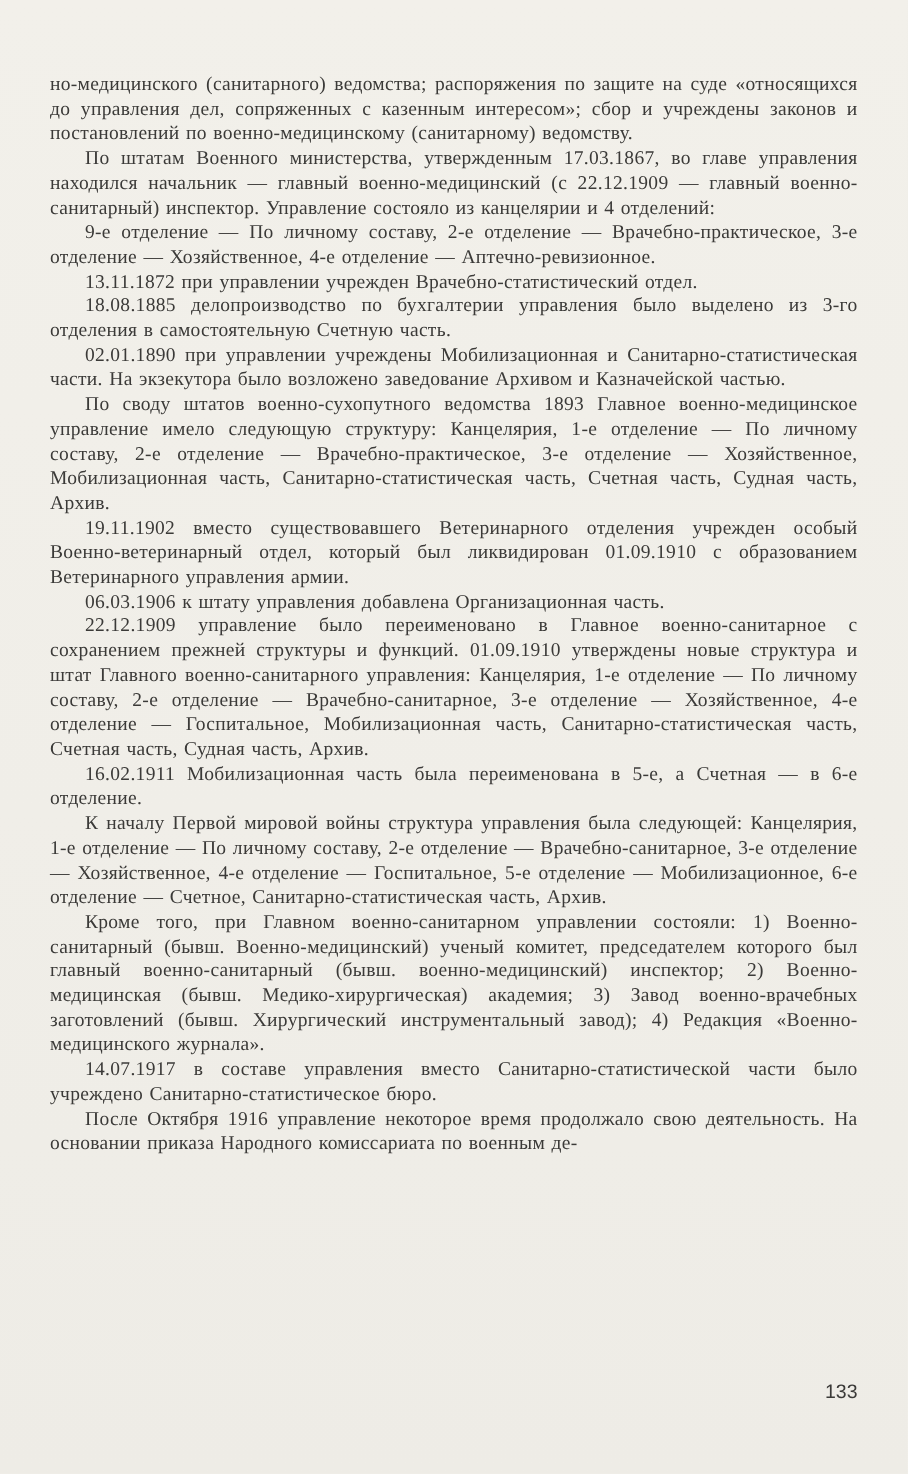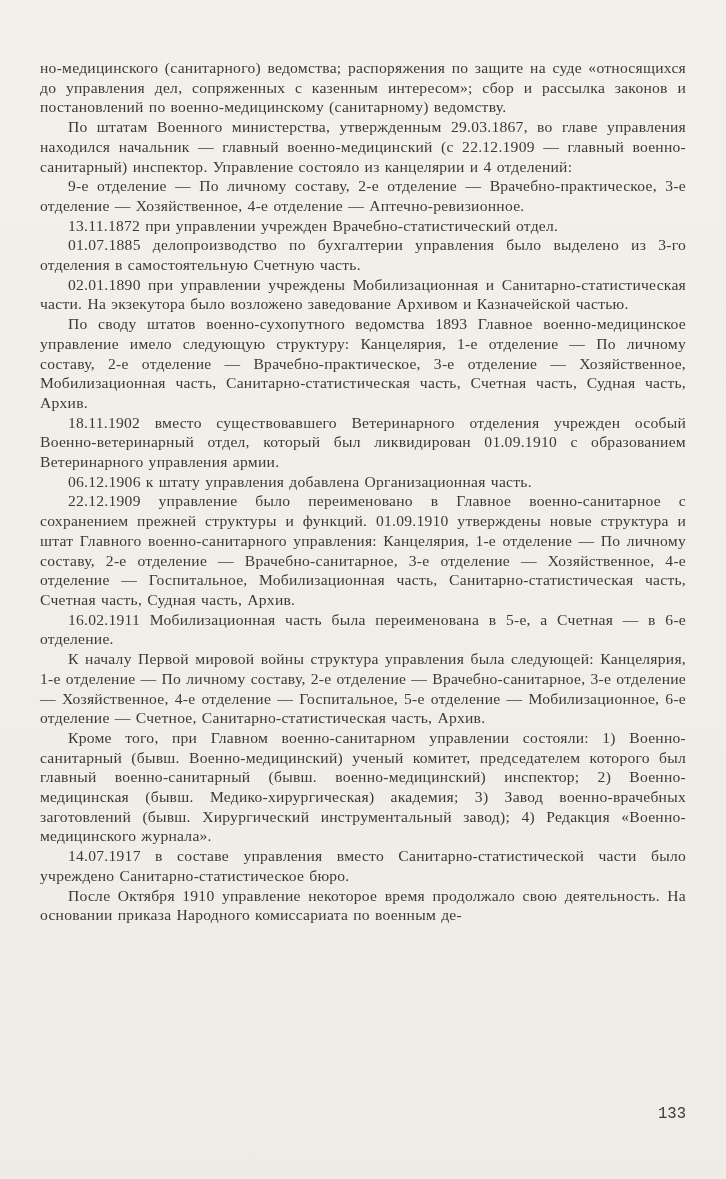--- a/index.html
+++ b/index.html
@@ -36,39 +36,39 @@
     text-indent: 28px;
   }
   .text-block p.no-indent {
     text-indent: 0;
   }
   .page-number {
     position: absolute;
     right: 40px;
     bottom: 56px;
     color: #3b3a38;
-    font-family: Liberation Mono, monospace;
+    font-family: Liberation Sans, sans-serif;
     font-size: 15.6px;
   }
 </style>
 </head>
 <body>
 
 <div class="scan-page">
   <div class="text-block">
-    <p class="no-indent">но-медицинского (санитарного) ведомства; распоряжения по защите на суде «относящихся до управления дел, сопряженных с казенным интересом»; сбор и рассылка законов и постановлений по военно-медицинскому (санитарному) ведомству.</p>
-    <p>По штатам Военного министерства, утвержденным 29.03.1867, во главе управления находился начальник — главный военно-медицинский (с 22.12.1909 — главный военно-санитарный) инспектор. Управление состояло из канцелярии и 4 отделений:</p>
+    <p class="no-indent">но-медицинского (санитарного) ведомства; распоряжения по защите на суде «относящихся до управления дел, сопряженных с казенным интересом»; сбор и учреждены законов и постановлений по военно-медицинскому (санитарному) ведомству.</p>
+    <p>По штатам Военного министерства, утвержденным 17.03.1867, во главе управления находился начальник — главный военно-медицинский (с 22.12.1909 — главный военно-санитарный) инспектор. Управление состояло из канцелярии и 4 отделений:</p>
     <p>9-е отделение — По личному составу, 2-е отделение — Врачебно-практическое, 3-е отделение — Хозяйственное, 4-е отделение — Аптечно-ревизионное.</p>
     <p>13.11.1872 при управлении учрежден Врачебно-статистический отдел.</p>
-    <p>01.07.1885 делопроизводство по бухгалтерии управления было выделено из 3-го отделения в самостоятельную Счетную часть.</p>
+    <p>18.08.1885 делопроизводство по бухгалтерии управления было выделено из 3-го отделения в самостоятельную Счетную часть.</p>
     <p>02.01.1890 при управлении учреждены Мобилизационная и Санитарно-статистическая части. На экзекутора было возложено заведование Архивом и Казначейской частью.</p>
     <p>По своду штатов военно-сухопутного ведомства 1893 Главное военно-медицинское управление имело следующую структуру: Канцелярия, 1-е отделение — По личному составу, 2-е отделение — Врачебно-практическое, 3-е отделение — Хозяйственное, Мобилизационная часть, Санитарно-статистическая часть, Счетная часть, Судная часть, Архив.</p>
-    <p>18.11.1902 вместо существовавшего Ветеринарного отделения учрежден особый Военно-ветеринарный отдел, который был ликвидирован 01.09.1910 с образованием Ветеринарного управления армии.</p>
-    <p>06.12.1906 к штату управления добавлена Организационная часть.</p>
+    <p>19.11.1902 вместо существовавшего Ветеринарного отделения учрежден особый Военно-ветеринарный отдел, который был ликвидирован 01.09.1910 с образованием Ветеринарного управления армии.</p>
+    <p>06.03.1906 к штату управления добавлена Организационная часть.</p>
     <p>22.12.1909 управление было переименовано в Главное военно-санитарное с сохранением прежней структуры и функций. 01.09.1910 утверждены новые структура и штат Главного военно-санитарного управления: Канцелярия, 1-е отделение — По личному составу, 2-е отделение — Врачебно-санитарное, 3-е отделение — Хозяйственное, 4-е отделение — Госпитальное, Мобилизационная часть, Санитарно-статистическая часть, Счетная часть, Судная часть, Архив.</p>
     <p>16.02.1911 Мобилизационная часть была переименована в 5-е, а Счетная — в 6-е отделение.</p>
     <p>К началу Первой мировой войны структура управления была следующей: Канцелярия, 1-е отделение — По личному составу, 2-е отделение — Врачебно-санитарное, 3-е отделение — Хозяйственное, 4-е отделение — Госпитальное, 5-е отделение — Мобилизационное, 6-е отделение — Счетное, Санитарно-статистическая часть, Архив.</p>
     <p>Кроме того, при Главном военно-санитарном управлении состояли: 1) Военно-санитарный (бывш. Военно-медицинский) ученый комитет, председателем которого был главный военно-санитарный (бывш. военно-медицинский) инспектор; 2) Военно-медицинская (бывш. Медико-хирургическая) академия; 3) Завод военно-врачебных заготовлений (бывш. Хирургический инструментальный завод); 4) Редакция «Военно-медицинского журнала».</p>
     <p>14.07.1917 в составе управления вместо Санитарно-статистической части было учреждено Санитарно-статистическое бюро.</p>
-    <p>После Октября 1910 управление некоторое время продолжало свою деятельность. На основании приказа Народного комиссариата по военным де-</p>
+    <p>После Октября 1916 управление некоторое время продолжало свою деятельность. На основании приказа Народного комиссариата по военным де-</p>
   </div>
   <div class="page-number">133</div>
 </div>
 
 </body></html>

